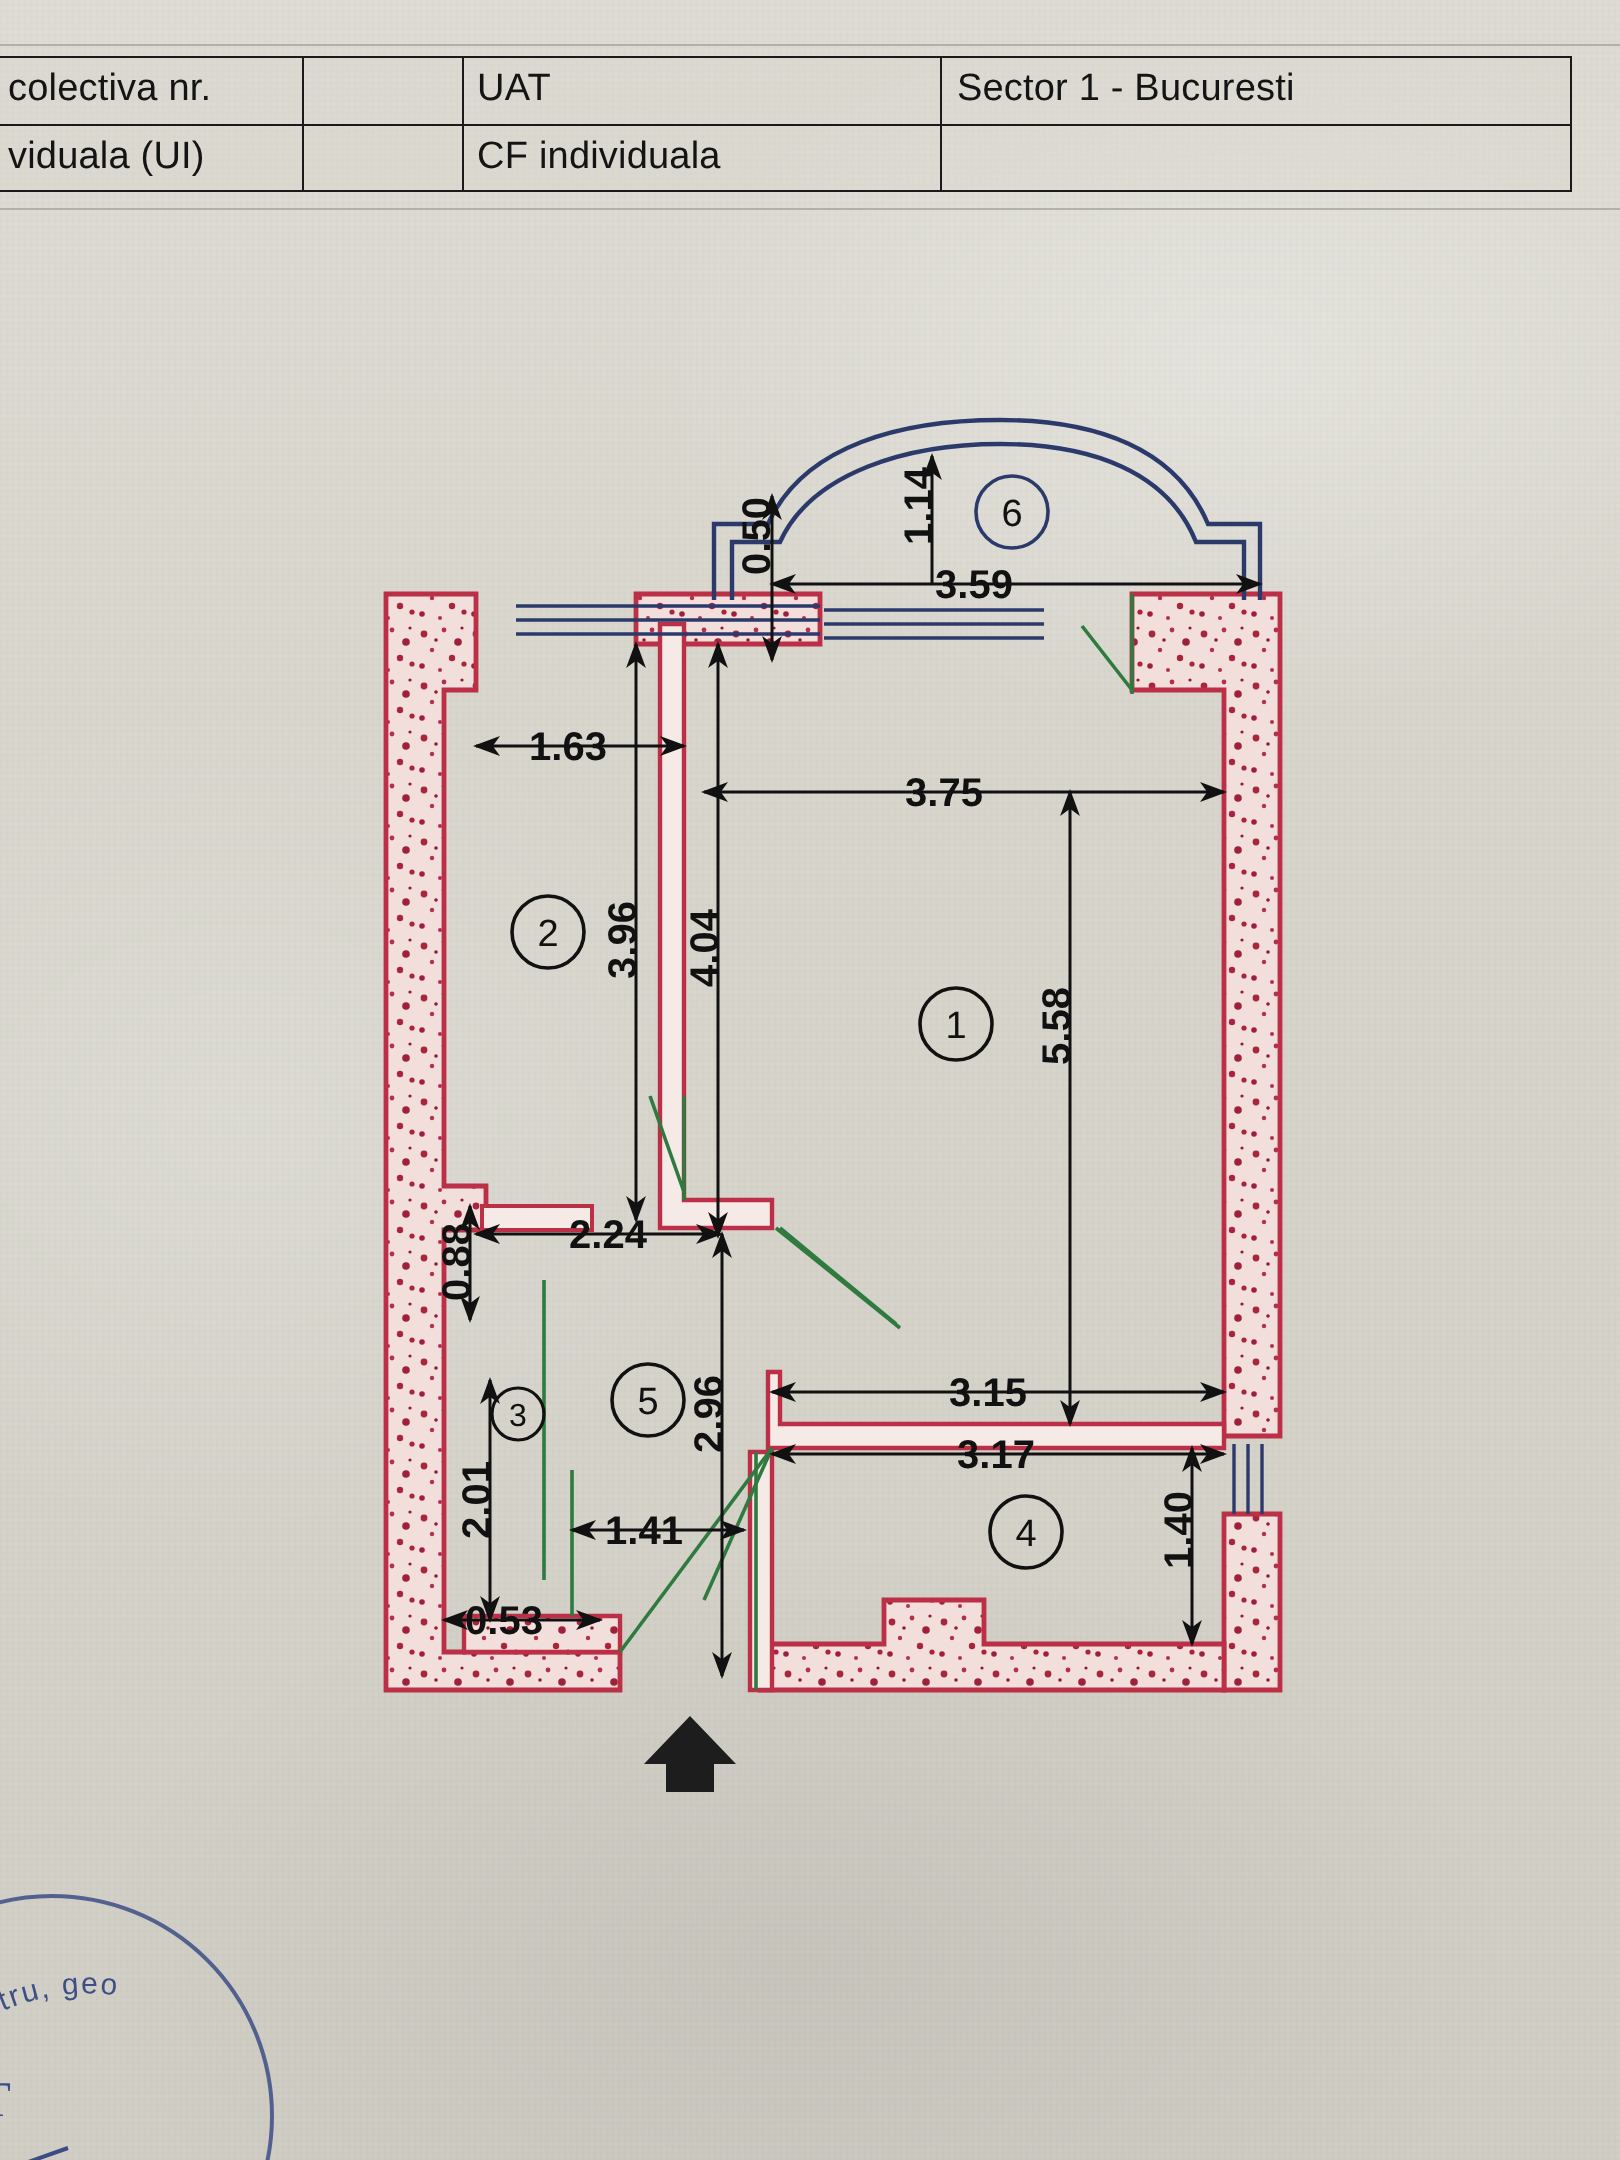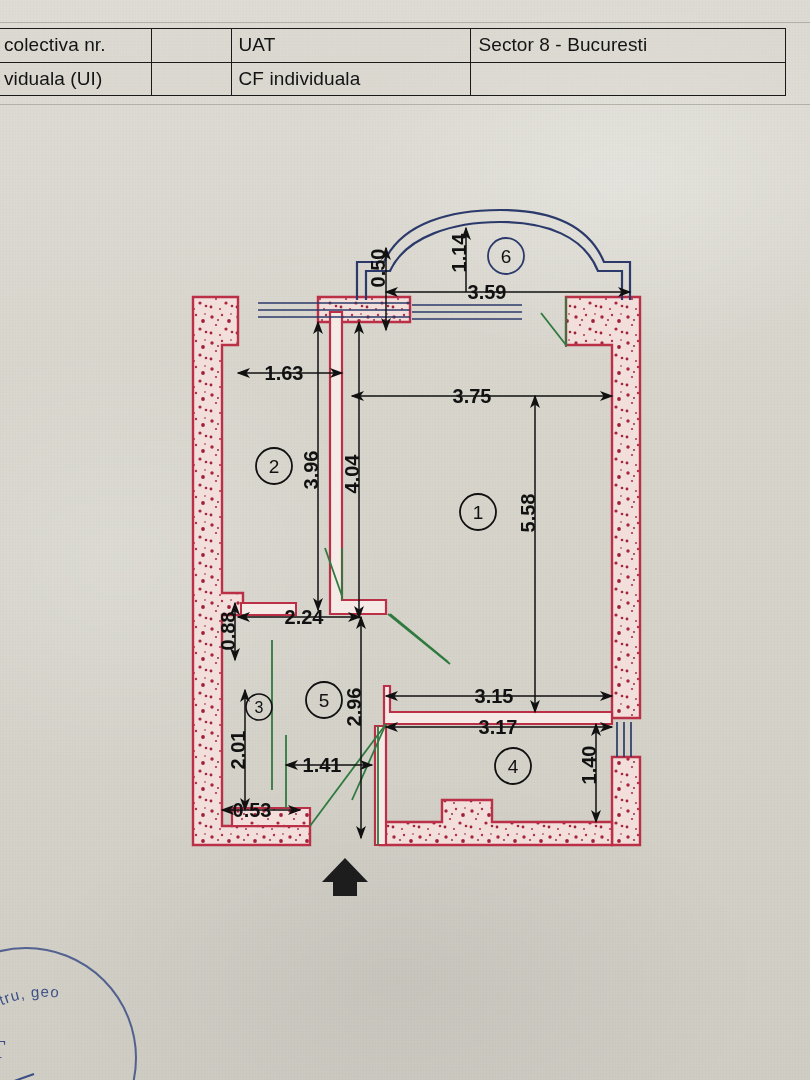--- a/index.html
+++ b/index.html
@@ -61,21 +61,21 @@
 <div class="page-rule" style="top:22px;"></div>
 <div class="page-rule" style="top:104px;"></div>
 
 <div id="cf-table">
   <table class="tbl">
     <tbody>
         <tr>
       <td class="c-lbl">colectiva nr.</td>
       <td class="c-blank"></td>
       <td class="c-mid">UAT</td>
-      <td class="c-val">Sector 8 - Bucuresti</td>
+      <td class="c-val">Sector 1 - Bucuresti</td>
     </tr>
     <tr>
       <td class="c-lbl">viduala (UI)</td>
       <td class="c-blank"></td>
       <td class="c-mid">CF individuala</td>
       <td class="c-val"></td>
     </tr>
   </tbody>
     </table>
 </div>

